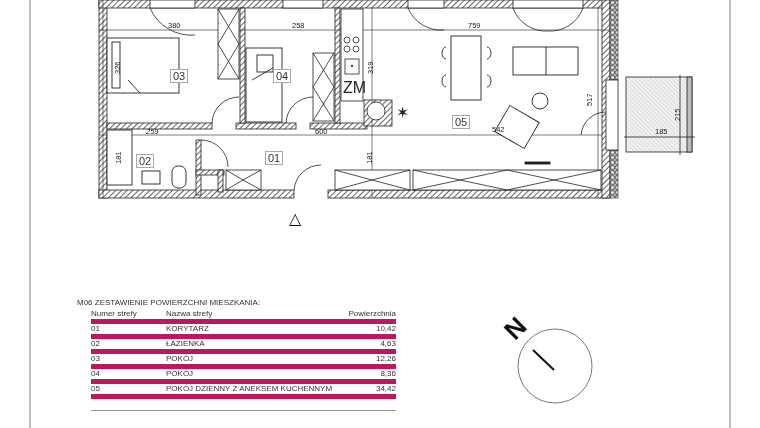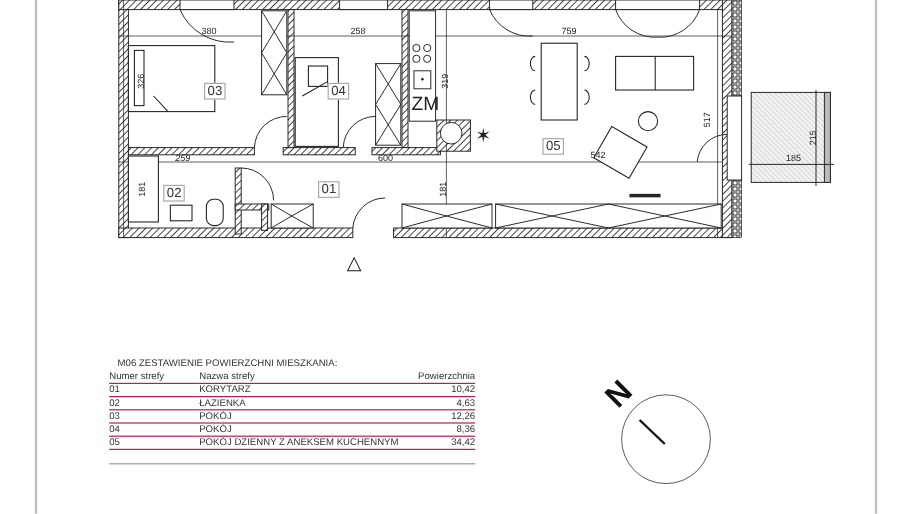--- a/index.html
+++ b/index.html
@@ -5,24 +5,24 @@
   html, body { margin:0; padding:0; background:#ffffff; }
   body { width:760px; height:428px; position:relative; overflow:hidden; font-family:"Liberation Sans", sans-serif; color:#222; }
   .frame-line { position:absolute; top:0; bottom:0; width:2px; background:#b9c1bb; }
   svg.plan { position:absolute; left:0; top:0; }
   .room-label { position:absolute; font-size:11px; color:#333; border:1px solid #aaa; padding:0 2px; line-height:12px; background:#fff; }
   .dim { position:absolute; font-size:7.5px; color:#222; line-height:8px; }
   .dim.v { transform:rotate(-90deg); transform-origin:left top; }
   .zm { position:absolute; font-size:16px; color:#222; }
   .entrance { position:absolute; font-size:16px; color:#111; }
   table.area { position:absolute; left:91px; top:299px; width:305px; border-collapse:collapse; font-size:8px; color:#333; }
-  table.area td { padding:0; line-height:10px; height:10px; border-bottom:1px solid #be185d; }
+  table.area td { padding:0; line-height:10px; height:10px; border-bottom:5px solid #be185d; }
   table.area td.num { width:75px; }
   table.area td.val { text-align:right; }
-  .tbl-title { position:absolute; left:98px; top:298px; font-size:8px; color:#333; }
+  .tbl-title { position:absolute; left:77px; top:298px; font-size:8px; color:#333; }
   table.area tr.spacer td { height:11px; border-bottom:1px solid #999; }
 </style>
 </head>
 <body>
 
 <div class="frame-line" style="left:29px;"></div>
 <div class="frame-line" style="left:729px;"></div>
 
 <svg class="plan" width="760" height="428" viewBox="0 0 760 428">
   <defs>

